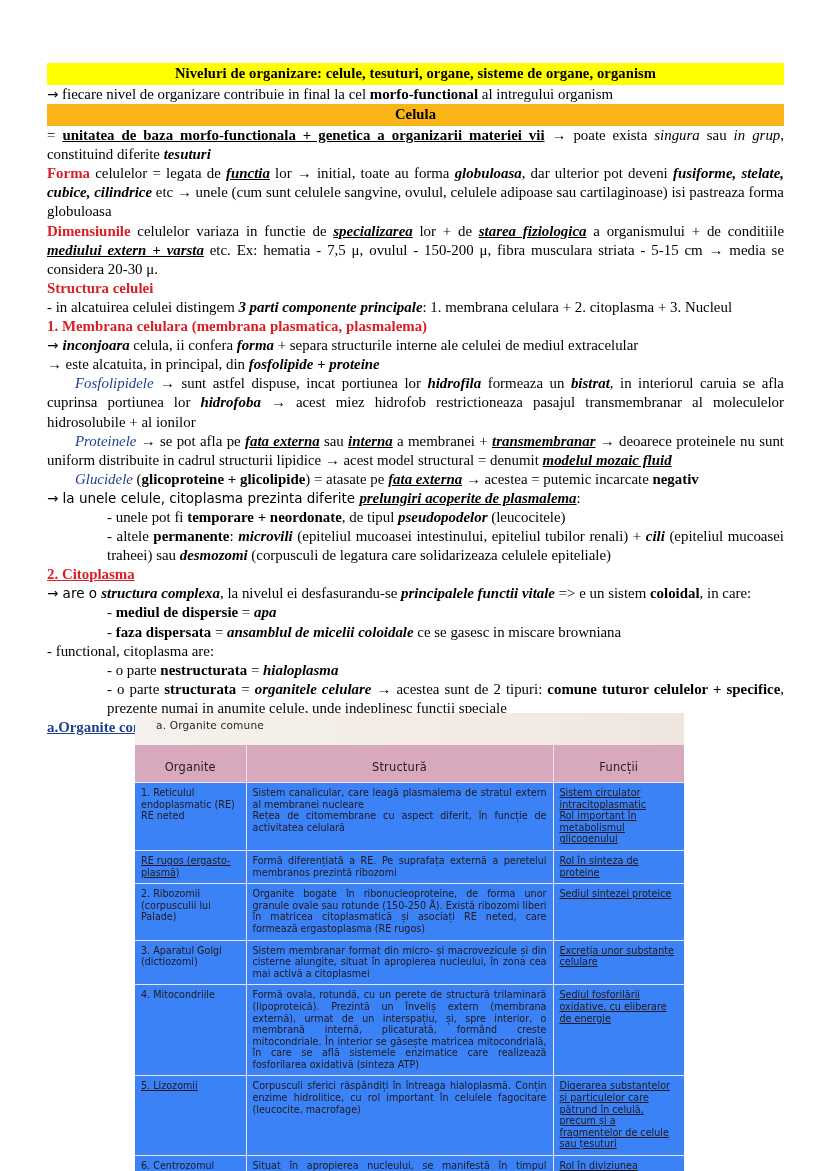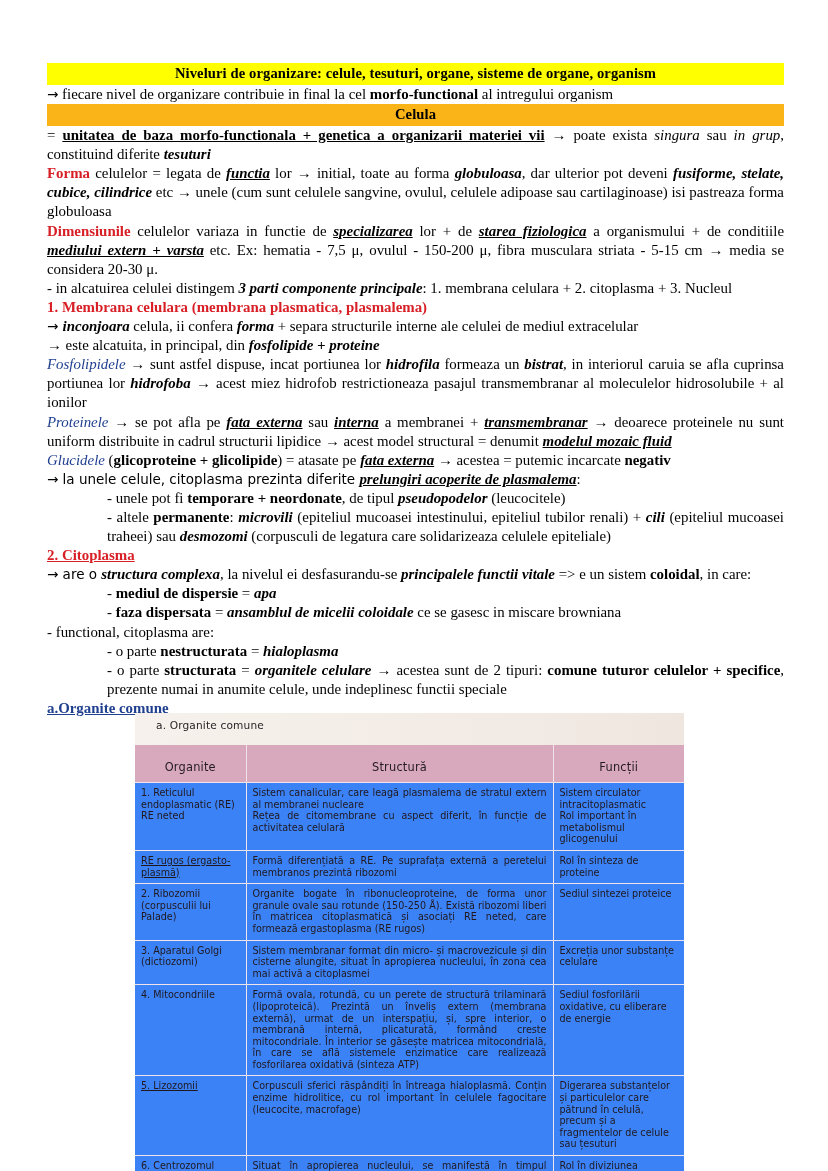--- a/index.html
+++ b/index.html
@@ -54,21 +54,21 @@
   p.nj { text-align: left; }
 
   .ind1 { padding-left: 60px; text-indent: 0; }
   .ind1b { padding-left: 60px; }
 
   b, strong { font-weight: bold; }
   i, em { font-style: italic; }
 
   .red   { color: #d81f26; font-weight: bold; }
   .redh  { color: #d81f26; font-weight: bold; }
-  .blue  { color: #1f3f8f; font-style: italic; }
+  .blue  { color: #1f3f8f; font-style: italic; margin-left: 28px; }
   .bluu  { color: #1f3f8f; font-weight: bold; text-decoration: underline; }
   .u     { text-decoration: underline; }
   .bi    { font-weight: bold; font-style: italic; }
   .biu   { font-weight: bold; font-style: italic; text-decoration: underline; }
   .ru    { color: #d81f26; font-weight: bold; text-decoration: underline; margin-top: 8px; }
   .arrow { font-family: "DejaVu Sans", sans-serif; font-size: 13.5px; }
 
   
   .figure {
     position: absolute;
@@ -110,21 +110,21 @@
   table.organite td {
     background: #3b82f6;
     color: #20181c;
     font-size: 9.6px;
     line-height: 11.6px;
     vertical-align: top;
     padding: 4px 6px 5px 6px;
     border-right: 1.5px solid #f0e3e9;
     border-top: 1.5px solid #f0e3e9;
   }
-  table.organite td:last-child { border-right: none; }
+  table.organite td:last-child { border-right: none; text-decoration: underline; }
   table.organite td.just { text-align: justify; }
   table.organite tr.hdrrow th { border-top: none; }
   .cellline { display: block; }
   .undl { text-decoration: underline; }
 </style>
 </head>
 <body>
 
 <div class="page">
 
@@ -143,20 +143,23 @@
     </p>
 
     <p class="l">
       <span class="red">Forma</span><span> celulelor = legata de </span><span class="biu">functia</span><span> lor → initial, toate au forma </span><span class="bi">globuloasa</span><span>, dar ulterior pot deveni </span><span class="bi">fusiforme, stelate, cubice, cilindrice</span><span> etc → unele (cum sunt celulele sangvine, ovulul, celulele adipoase sau cartilaginoase) isi pastreaza forma globuloasa</span>
     </p>
 
     <p class="l">
       <span class="red">Dimensiunile</span><span> celulelor variaza in functie de </span><span class="biu">specializarea</span><span> lor + de </span><span class="biu">starea fiziologica</span><span> a organismului + de conditiile </span><span class="biu">mediului extern + varsta</span><span> etc. Ex: hematia - 7,5 μ, ovulul - 150-200 μ, fibra musculara striata - 5-15 cm  →  media se considera 20-30 μ.</span>
     </p>
 
+    <p class="l nj">
+      <span class="redh">Structura celulei</span>
+    </p>
     <p class="l nj">
       <span>- in alcatuirea celulei distingem </span><span class="bi">3 parti componente principale</span><span>: 1. membrana celulara + 2. citoplasma + 3. Nucleul</span>
     </p>
 
     <p class="l nj">
       <span class="redh">1. Membrana celulara (membrana plasmatica, plasmalema)</span>
     </p>
     <p class="l nj">
       <span class="arrow">→ </span><span class="bi">inconjoara</span><span> celula, ii confera </span><span class="bi">forma</span><span> + separa structurile interne ale celulei de mediul extracelular</span>
     </p>

